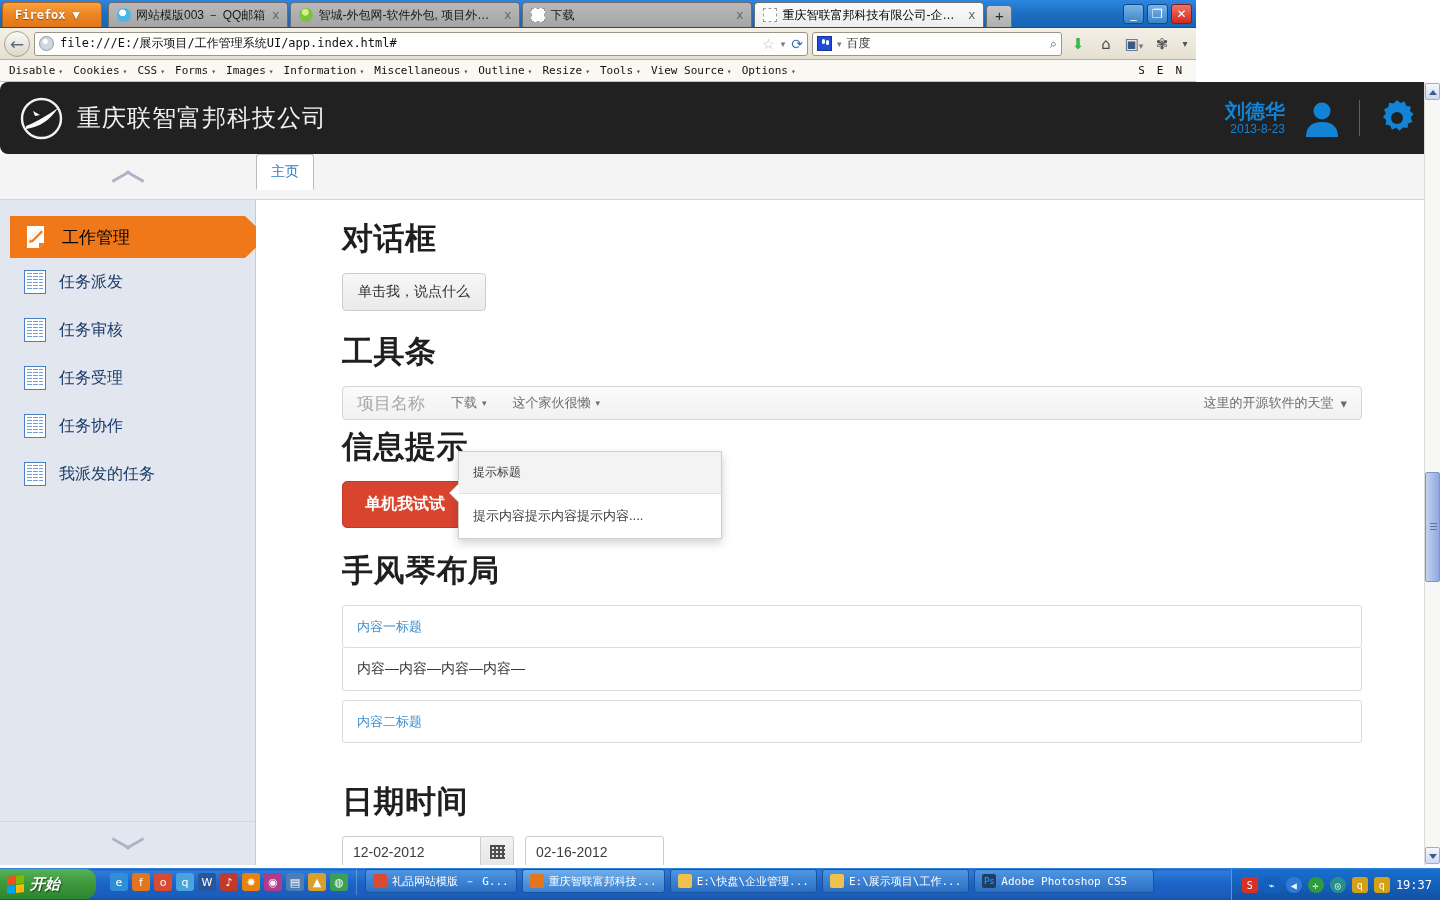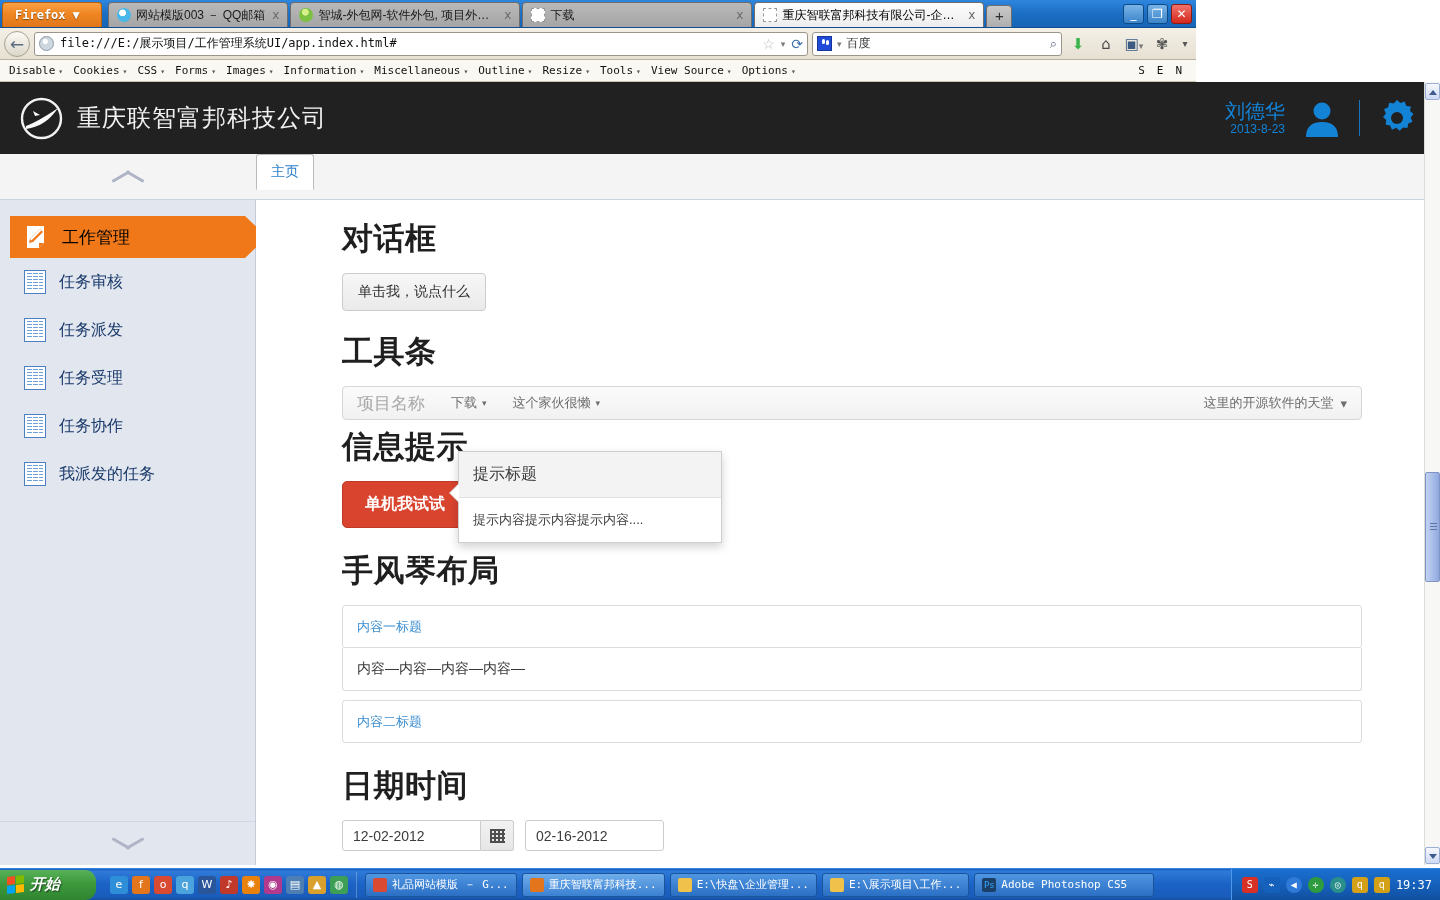--- a/index.html
+++ b/index.html
@@ -152,27 +152,28 @@
     width: 1440px;
     height: 783px;
     background: #fff;
     overflow: hidden;
   }
 
   .apphead {
     height: 72px; background: #222122;
     display: flex; align-items: center;
     padding: 0 22px 0 20px;
+    border-radius: 8px;
   }
   .logo-wrap { display: flex; align-items: center; gap: 14px; }
   .logo-mark { width: 43px; height: 43px; position: relative; }
   .brand-title { color: #f1f1f1; font-size: 24px; letter-spacing: 1px; }
   .head-right { margin-left: auto; display: flex; align-items: center; gap: 16px; }
   .user-txt { text-align: right; line-height: 1.15; }
-  .user-name { color: #1383d6; font-size: 20px; font-weight: normal; }
+  .user-name { color: #1383d6; font-size: 20px; font-weight: bold; }
   .user-date { color: #1383d6; font-size: 12px; }
   .person-ico { width: 42px; height: 40px; position: relative; }
   .vdiv { width: 1px; height: 36px; background: #1383d6; opacity: .85; }
   .gear-ico { width: 42px; height: 42px; position: relative; }
 
   .subbar {
     height: 46px; background: #f4f4f4;
     border-bottom: 1px solid #ccd4e0;
     display: flex; align-items: stretch;
     position: relative;
@@ -286,21 +287,21 @@
 
   .popover-wrap { position: relative; display: inline-block; }
   .popover {
     position: absolute; left: 116px; top: -30px;
     width: 264px;
     background: #fff;
     border: 1px solid #cfcfcf;
     box-shadow: 0 4px 9px rgba(0,0,0,.18);
   }
   .popover .ptitle {
-    padding: 12px 14px; font-size: 16px; color: #3b3b3b;
+    padding: 12px 14px; font-size: 12px; color: #3b3b3b;
     background: #f3f3f3; border-bottom: 1px solid #e0e0e0;
   }
   .popover .pbody { padding: 13px 14px; font-size: 13px; color: #3b3b3b; }
   .popover .parrow {
     position: absolute; left: -9px; top: 32px;
     width: 0; height: 0;
     border-top: 9px solid transparent;
     border-bottom: 9px solid transparent;
     border-right: 9px solid #fff;
     filter: drop-shadow(-1px 0 0 #cfcfcf);
@@ -366,21 +367,21 @@
     content: ""; position: absolute; left: 4px; top: 50px; width: 7px; height: 7px;
     background: repeating-linear-gradient(to bottom,#5f75a8 0 1px,transparent 1px 3px);
   }
 
   
   .taskbar {
     position: absolute; left: 0; bottom: 0;
     width: 1440px; height: 32px;
     background: linear-gradient(to bottom,#1d5fc0 0%,#2f7ad8 8%,#1b63c6 48%,#1a5cbb 90%,#15509f 100%);
     border-top: 1px solid #2f84e0;
-    display: flex; align-items: center;
+    display: flex; align-items: flex-start;
   }
   .start {
     height: 30px; min-width: 96px;
     margin-right: 6px;
     background: linear-gradient(to bottom,#58b158 0%,#3d9a3c 45%,#2f8430 100%);
     border-radius: 0 11px 11px 0;
     display: flex; align-items: center; gap: 6px; padding: 0 16px 0 7px;
     color: #fff; font-style: italic; font-weight: bold; font-size: 15px;
     text-shadow: 1px 1px 1px rgba(0,0,0,.5);
   }
@@ -556,25 +557,25 @@
                 <path d="M6 15 L16 5 l3 3 L9 18 l-4 1 z" fill="#f07818"></path>
                 <path d="M6 15 L16 5 l1.4 1.4 L7.4 16.4 z" fill="#fff"></path>
               </svg>
             </span>
             <span class="nlabel">工作管理</span>
             <span class="arrow-right"></span>
           </div>
 
           <div class="nav-item">
             <span class="doc-ico"></span>
-            <span class="nlabel">任务审核</span>
+            <span class="nlabel">任务派发</span>
           </div>
           <div class="nav-item">
             <span class="doc-ico"></span>
-            <span class="nlabel">任务派发</span>
+            <span class="nlabel">任务审核</span>
           </div>
           <div class="nav-item">
             <span class="doc-ico"></span>
             <span class="nlabel">任务受理</span>
           </div>
           <div class="nav-item">
             <span class="doc-ico"></span>
             <span class="nlabel">任务协作</span>
           </div>
           <div class="nav-item">
@@ -630,21 +631,21 @@
             <div class="acc-panel" style="margin-top:-9px;border-top:none;border-radius:0 0 3px 3px">
               <div class="acc-body" style="border-top:none">内容—内容—内容—内容—</div>
             </div>
             <div class="acc-panel">
               <div class="acc-head">
                 <a href="#">内容二标题</a>
               </div>
             </div>
           </div>
 
-          <h2 class="sec tight" style="margin-top:22px">日期时间</h2>
+          <h2 class="sec tight" style="margin-top:38px">日期时间</h2>
           <div class="date-row">
             <div class="input-group">
               <div class="date-input">12-02-2012</div>
               <div class="date-addon">
                 <span class="cal-ico"></span>
               </div>
             </div>
             <div class="date-input2">02-16-2012</div>
           </div>
 

